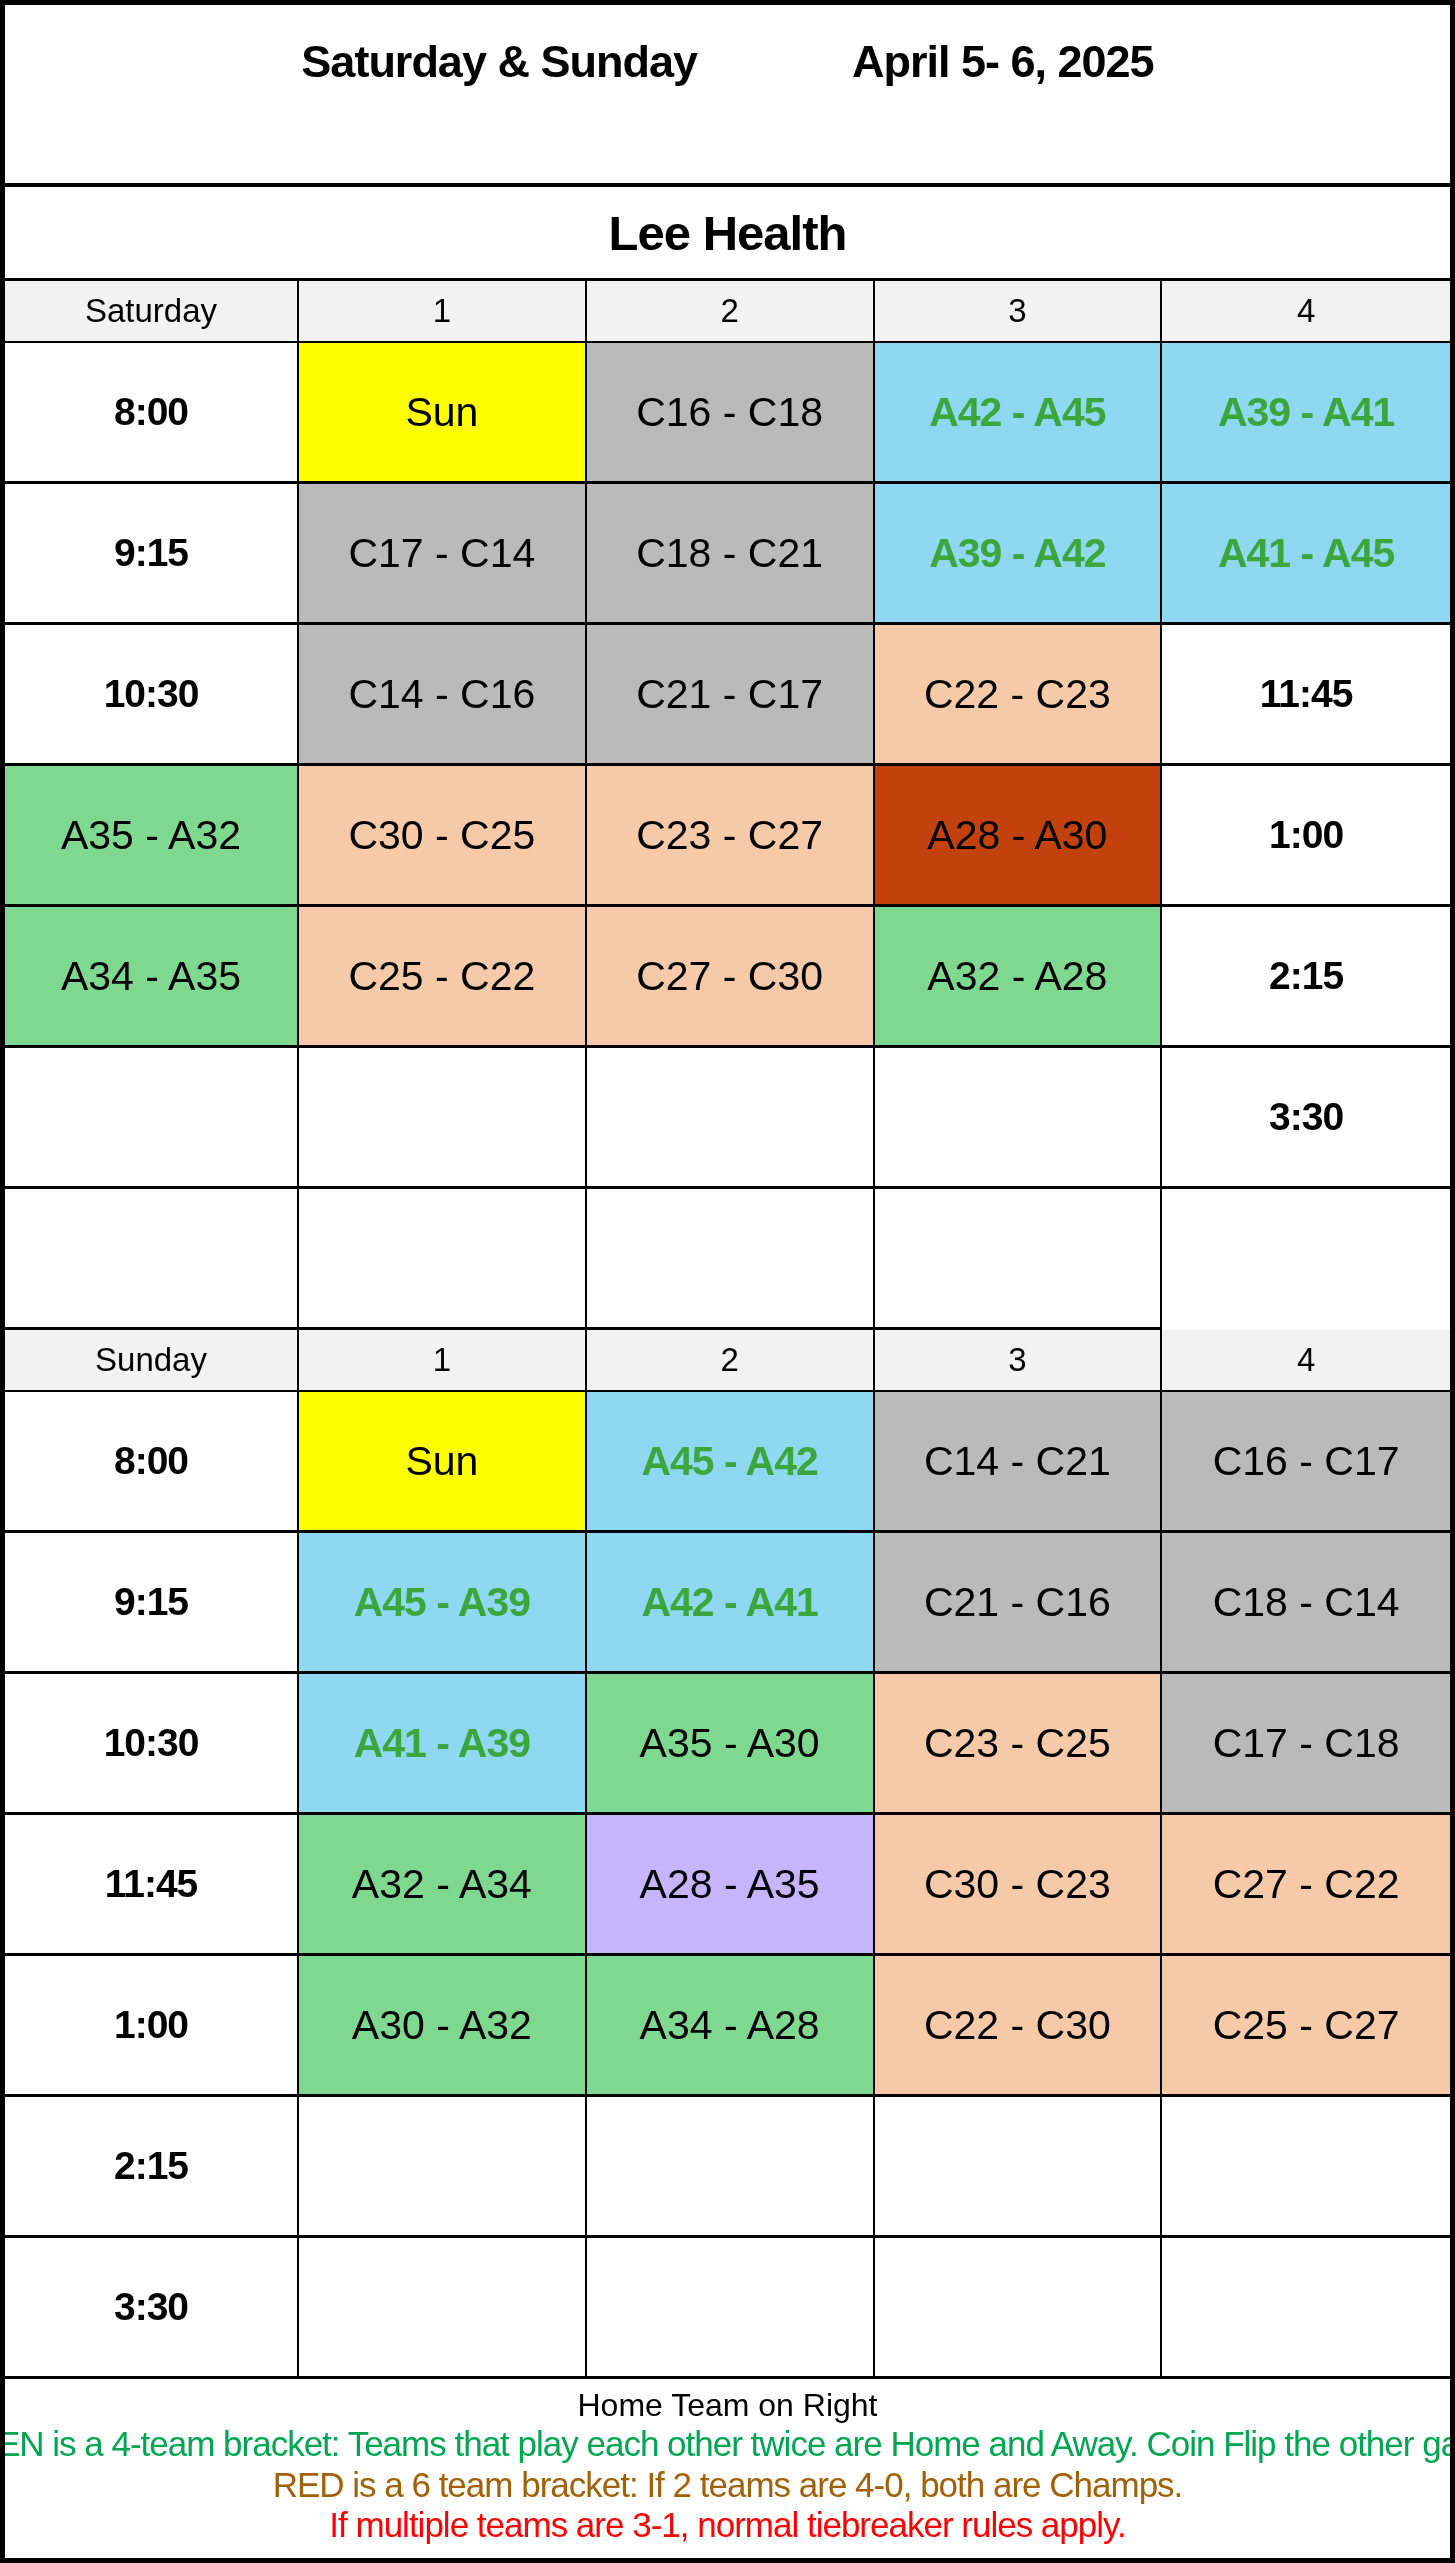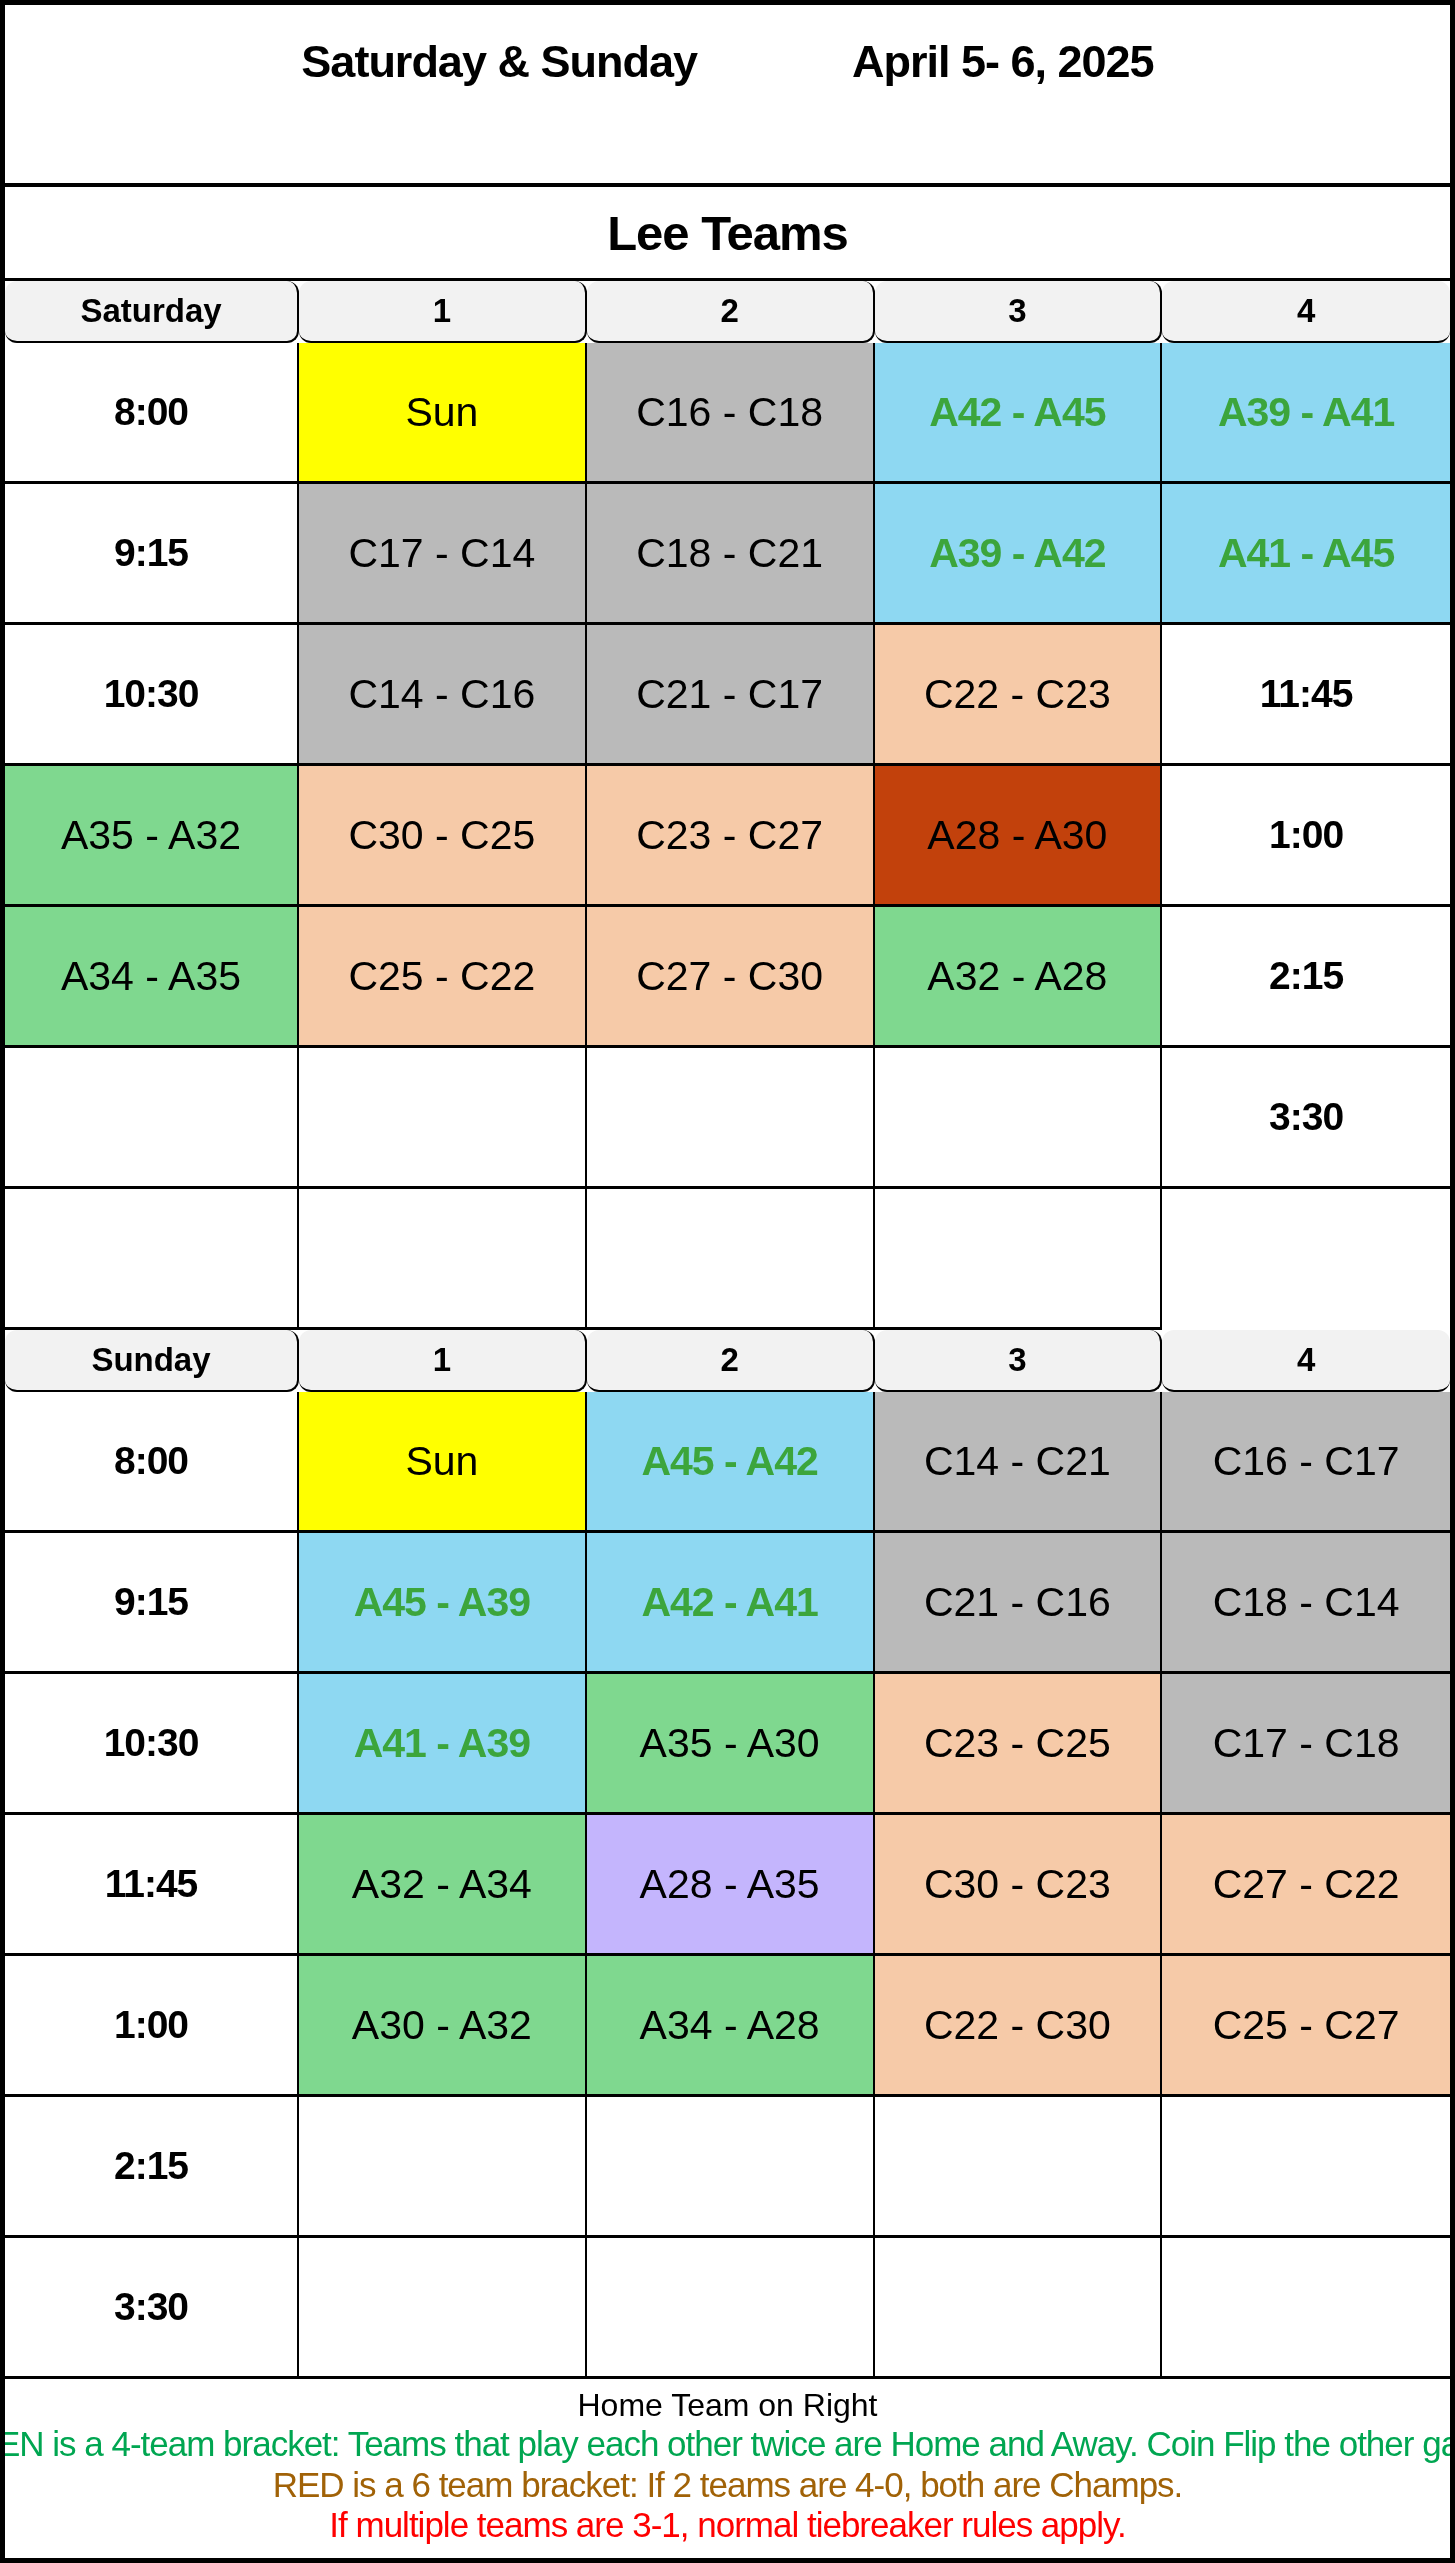--- a/index.html
+++ b/index.html
@@ -42,21 +42,21 @@
     grid-template-rows:62px repeat(7,141px);
   }
   .day-grid > div{
     box-sizing:border-box;
     border-right:2.9px solid #000;
     border-bottom:3.9px solid #000;
     display:flex;align-items:center;justify-content:center;
     overflow:hidden;
   }
   .day-grid > div:nth-child(5n){border-right:none;}
-  .hdr{background:#F2F2F2;font-size:33px;font-weight:700;border-bottom-width:2.9px !important;border-radius:12px;}
+  .hdr{background:#F2F2F2;font-size:33px;font-weight:400;border-bottom-width:2.9px !important;}
   .time{background:#fff;font-size:39px;font-weight:700;letter-spacing:-1px;}
   .cell{font-size:41px;font-weight:400;white-space:nowrap;}
   .cell.bold{font-weight:700;letter-spacing:-1px;}
   
   .footer{
     height:180px;
     box-sizing:border-box;
     display:flex;flex-direction:column;justify-content:space-between;
     padding:7.8px 0 13.6px 0;
   }
@@ -74,21 +74,21 @@
 
 <div class="page">
 
   <div class="title-block">
     <div class="title-sub">
       <span>Saturday &amp; Sunday</span>
       <span>April 5- 6, 2025</span>
     </div>
   </div>
 
-  <div class="venue">Lee Teams</div>
+  <div class="venue">Lee Health</div>
 
   <div class="day-grid">
       <div class="hdr">Saturday</div>
       <div class="hdr">1</div>
       <div class="hdr">2</div>
       <div class="hdr">3</div>
       <div class="hdr">4</div>
       <div class="time">8:00</div>
       <div class="cell" style="background: rgb(255, 255, 0); color: rgb(0, 0, 0);">Sun</div>
       <div class="cell" style="background: rgb(186, 186, 186); color: rgb(0, 0, 0);">C16 - C18</div>

